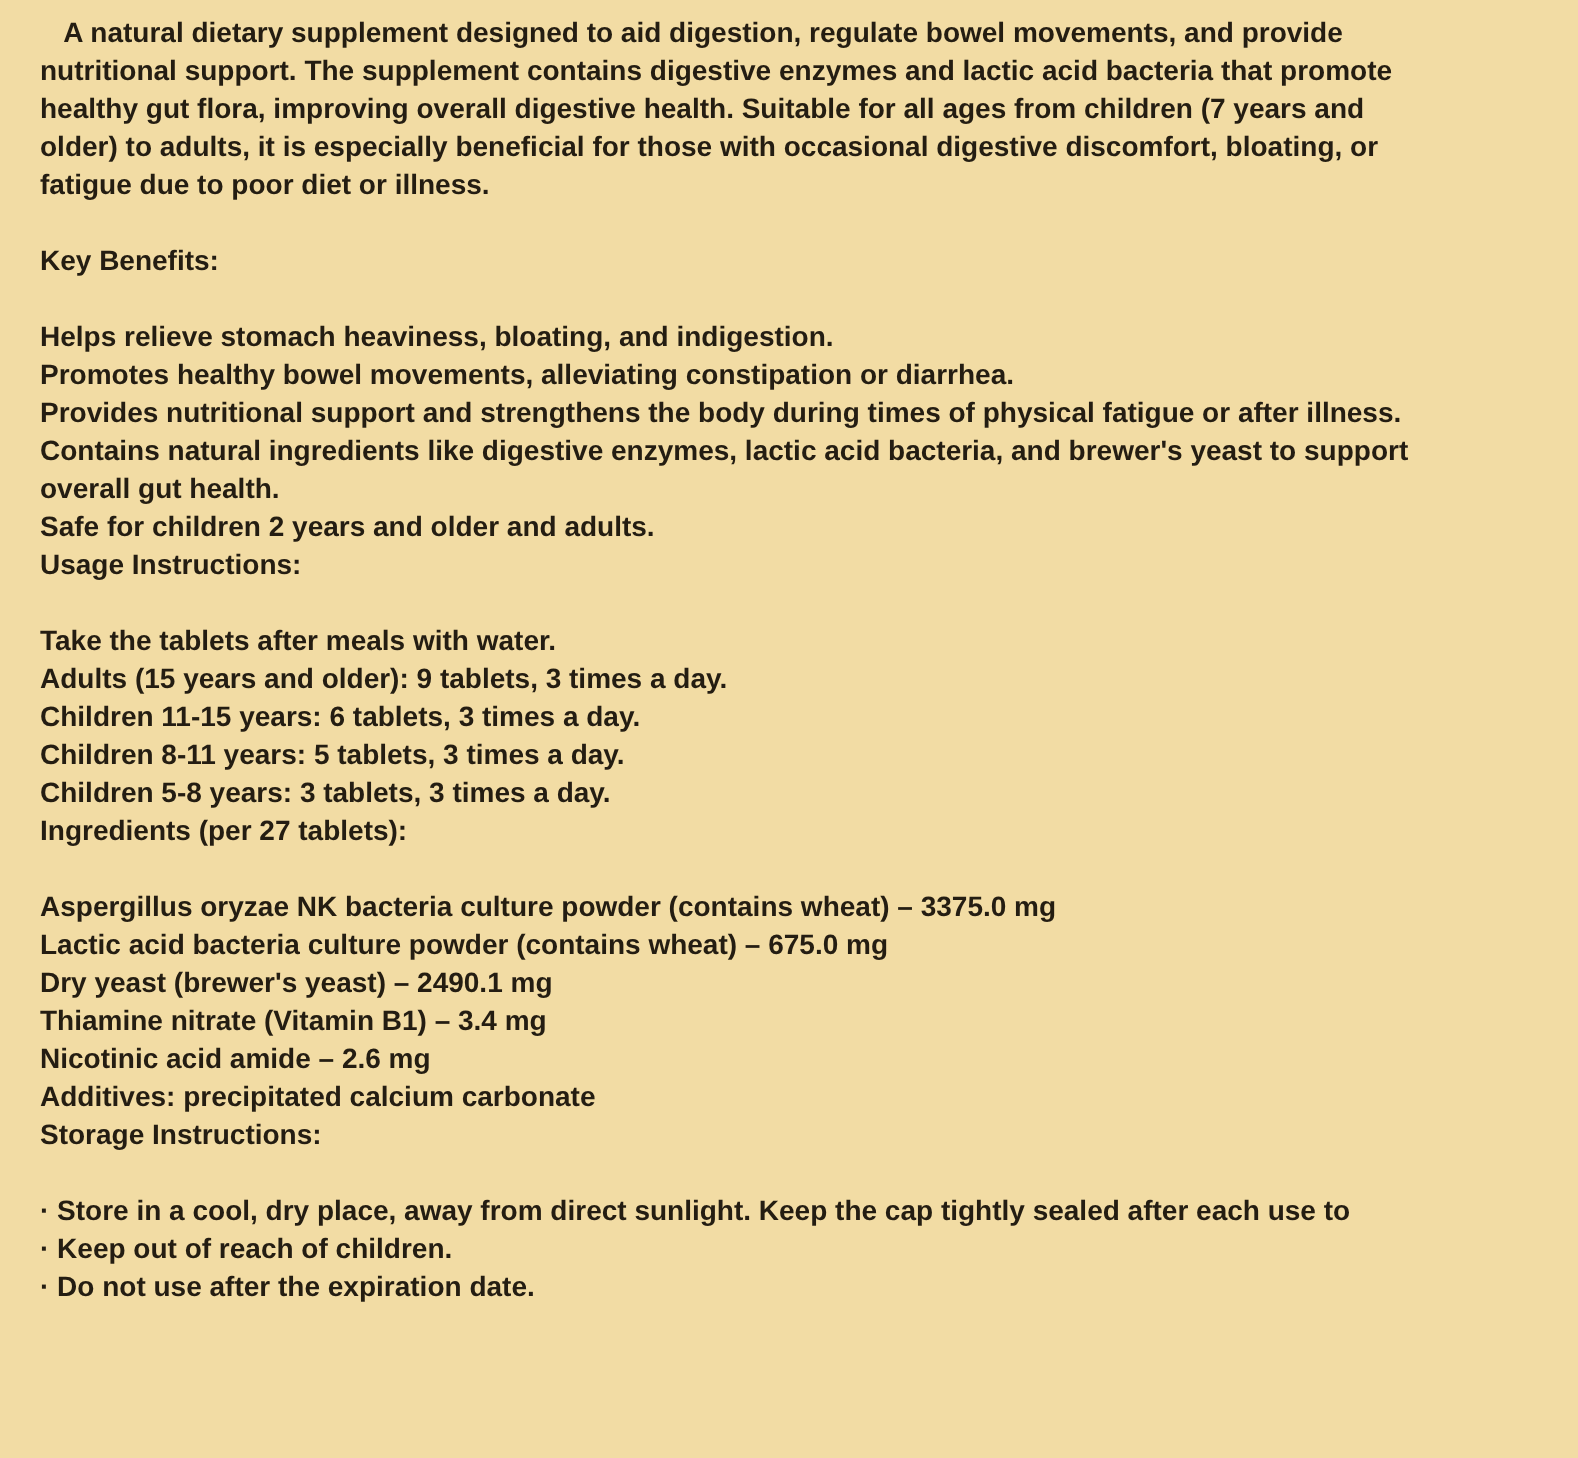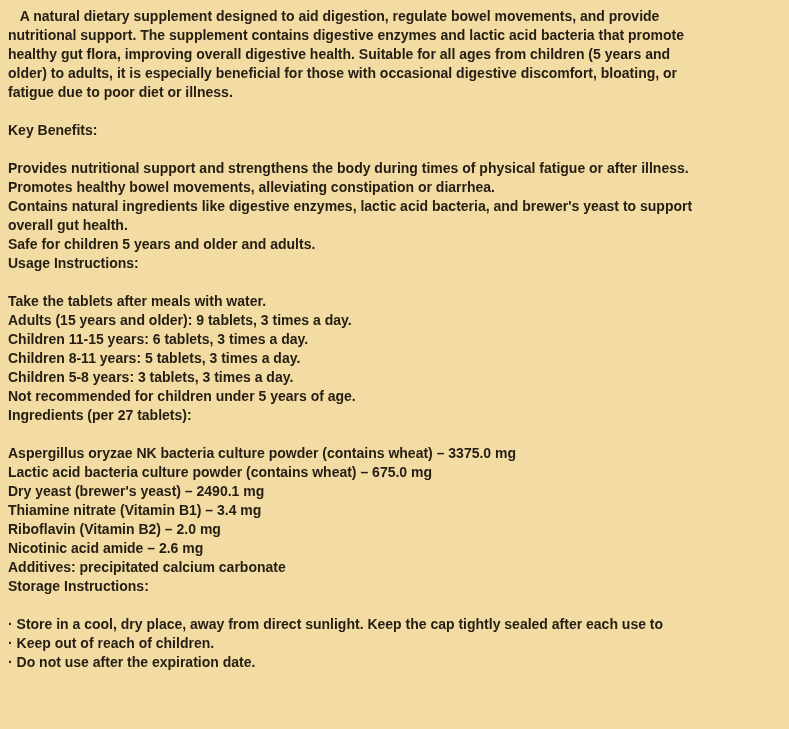--- a/index.html
+++ b/index.html
@@ -10,21 +10,21 @@
     width: 789px;
     height: 729px;
     overflow: hidden;
     background: #f2dca4;
     font-family: "Liberation Sans", "DejaVu Sans", sans-serif;
   }
   .doc {
     box-sizing: border-box;
     width: 789px;
     height: 729px;
-    padding: 7px 18px 10px 8px;
+    padding: 7px 18px 10px 20px;
     color: #241d12;
     font-size: 14px;
     font-weight: 700;
     line-height: 19px;
     font-stretch: condensed;
   }
   .block {
     margin: 0 0 19px 0;
   }
   .block:last-child {
@@ -35,50 +35,49 @@
     min-height: 19px;
   }
 </style>
 </head>
 <body style="background: rgb(242, 220, 164);">
 
 <div class="doc" style="color: rgb(36, 29, 18);">
   <div class="block">
       <div class="line">   A natural dietary supplement designed to aid digestion, regulate bowel movements, and provide</div>
       <div class="line">nutritional support. The supplement contains digestive enzymes and lactic acid bacteria that promote</div>
-      <div class="line">healthy gut flora, improving overall digestive health. Suitable for all ages from children (5 years and</div>
+      <div class="line">healthy gut flora, improving overall digestive health. Suitable for all ages from children (7 years and</div>
       <div class="line">older) to adults, it is especially beneficial for those with occasional digestive discomfort, bloating, or</div>
       <div class="line">fatigue due to poor diet or illness.</div>
     </div>
   <div class="block">
       <div class="line">Key Benefits:</div>
     </div>
   <div class="block">
+      <div class="line">Helps relieve stomach heaviness, bloating, and indigestion.</div>
+      <div class="line">Promotes healthy bowel movements, alleviating constipation or diarrhea.</div>
       <div class="line">Provides nutritional support and strengthens the body during times of physical fatigue or after illness.</div>
-      <div class="line">Promotes healthy bowel movements, alleviating constipation or diarrhea.</div>
       <div class="line">Contains natural ingredients like digestive enzymes, lactic acid bacteria, and brewer's yeast to support</div>
       <div class="line">overall gut health.</div>
-      <div class="line">Safe for children 5 years and older and adults.</div>
+      <div class="line">Safe for children 2 years and older and adults.</div>
       <div class="line">Usage Instructions:</div>
     </div>
   <div class="block">
       <div class="line">Take the tablets after meals with water.</div>
       <div class="line">Adults (15 years and older): 9 tablets, 3 times a day.</div>
       <div class="line">Children 11-15 years: 6 tablets, 3 times a day.</div>
       <div class="line">Children 8-11 years: 5 tablets, 3 times a day.</div>
       <div class="line">Children 5-8 years: 3 tablets, 3 times a day.</div>
-      <div class="line">Not recommended for children under 5 years of age.</div>
       <div class="line">Ingredients (per 27 tablets):</div>
     </div>
   <div class="block">
       <div class="line">Aspergillus oryzae NK bacteria culture powder (contains wheat) – 3375.0 mg</div>
       <div class="line">Lactic acid bacteria culture powder (contains wheat) – 675.0 mg</div>
       <div class="line">Dry yeast (brewer's yeast) – 2490.1 mg</div>
       <div class="line">Thiamine nitrate (Vitamin B1) – 3.4 mg</div>
-      <div class="line">Riboflavin (Vitamin B2) – 2.0 mg</div>
       <div class="line">Nicotinic acid amide – 2.6 mg</div>
       <div class="line">Additives: precipitated calcium carbonate</div>
       <div class="line">Storage Instructions:</div>
     </div>
   <div class="block">
       <div class="line">· Store in a cool, dry place, away from direct sunlight. Keep the cap tightly sealed after each use to</div>
       <div class="line">· Keep out of reach of children.</div>
       <div class="line">· Do not use after the expiration date.</div>
     </div>
 </div>

